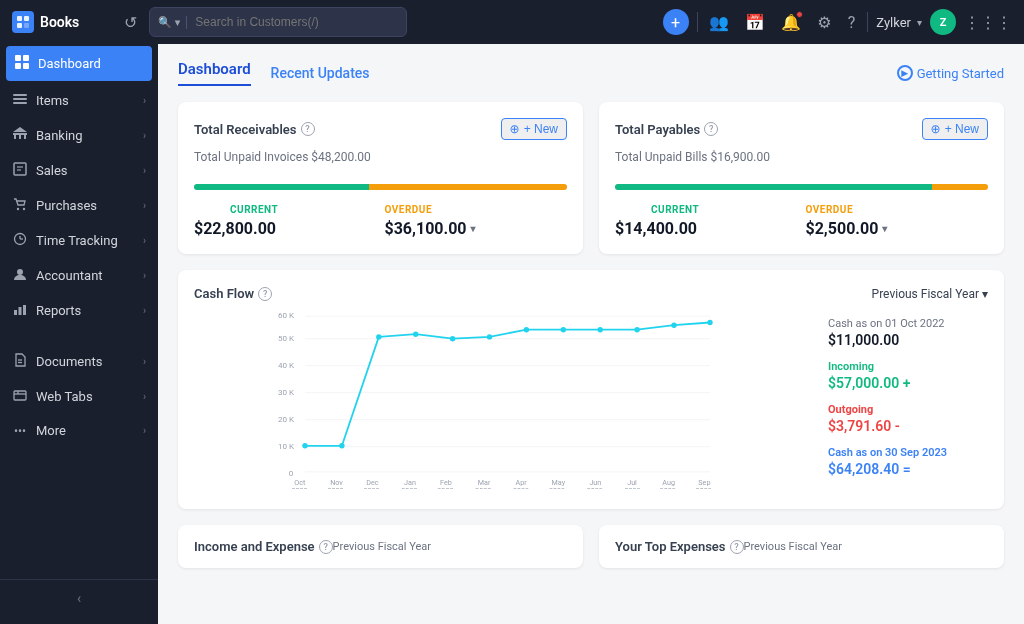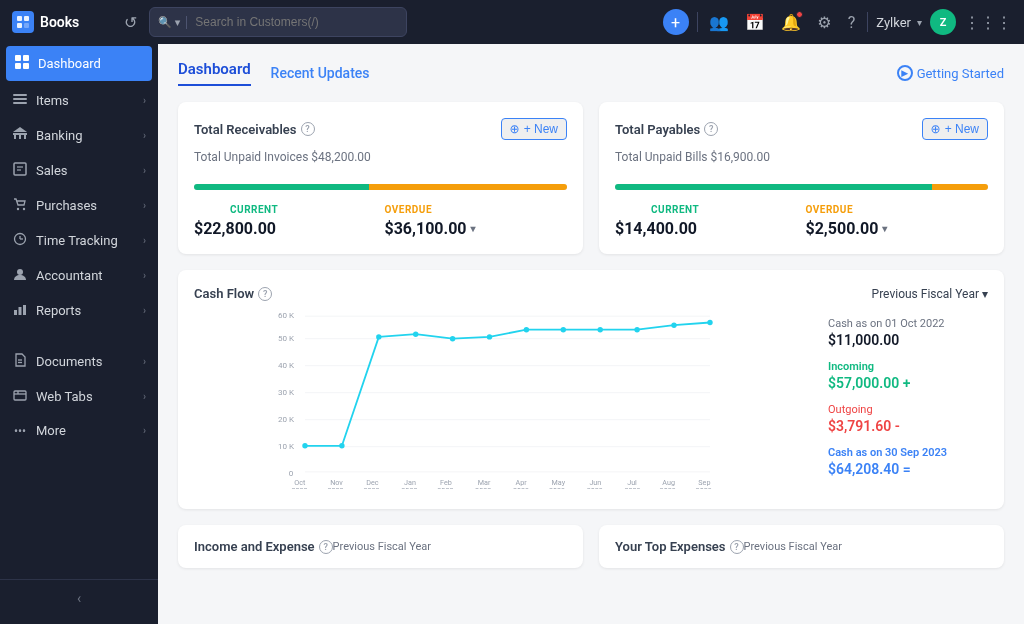--- a/index.html
+++ b/index.html
@@ -362,21 +362,21 @@
     }
     .cf-stat-value {
       font-size: 14px;
       font-weight: 600;
       color: #111827;
     }
     .cf-stat-value.incoming { color: #10b981; }
     .cf-stat-value.outgoing { color: #ef4444; }
     .cf-stat-value.highlight { color: #3b82f6; }
     .cf-incoming-label { color: #10b981; font-size: 11px; margin-bottom: 2px; font-weight: 600; }
-    .cf-outgoing-label { color: #ef4444; font-size: 11px; margin-bottom: 2px; font-weight: 400; }
+    .cf-outgoing-label { color: #ef4444; font-size: 11px; margin-bottom: 2px; font-weight: 700; }
     .cf-highlight-label { color: #3b82f6; font-size: 11px; margin-bottom: 2px; font-weight: 600; }
 
     
     .bottom-row {
       display: grid;
       grid-template-columns: 1fr 1fr;
       gap: 16px;
     }
     .bottom-card {
       background: white;

